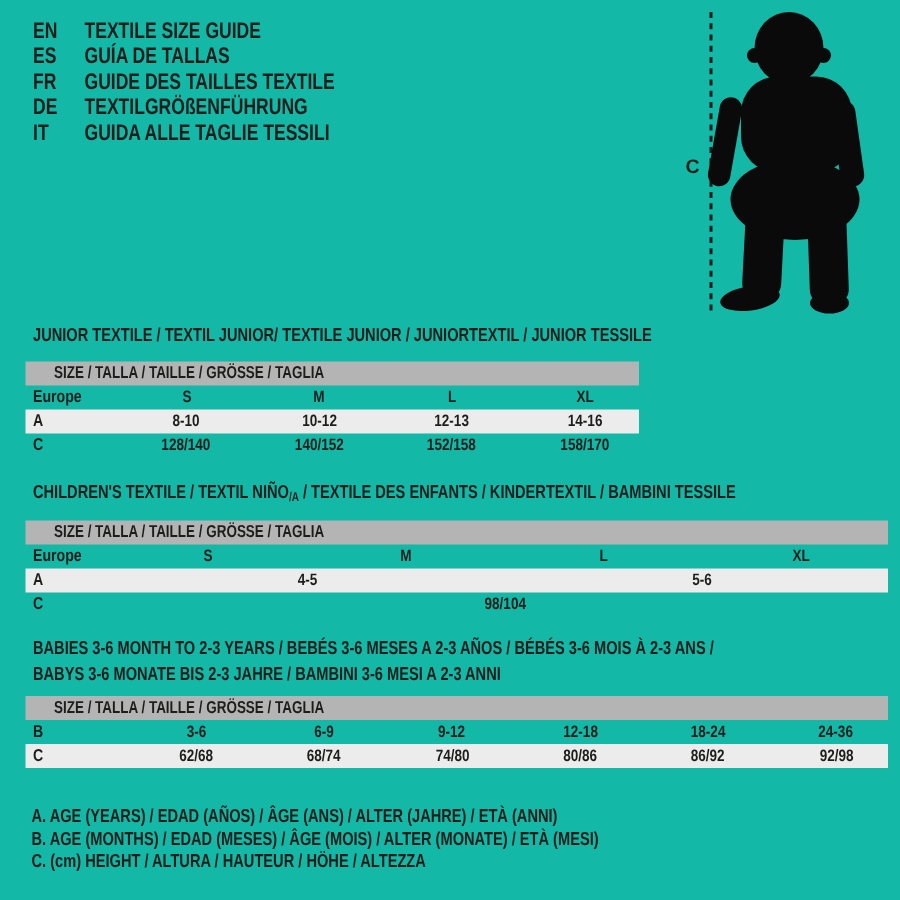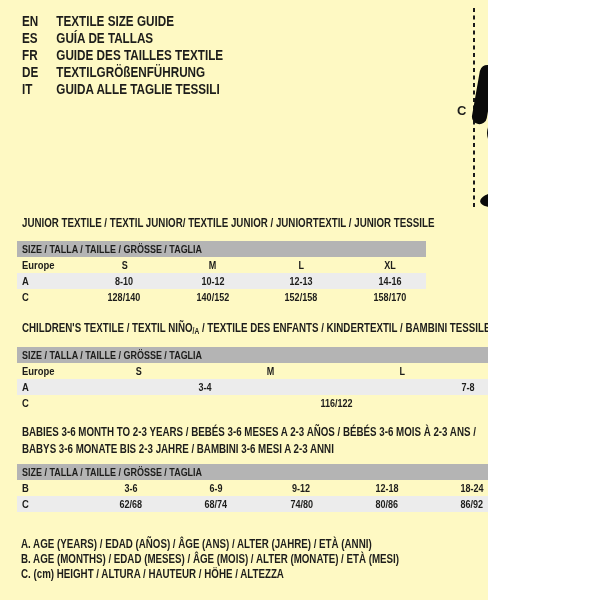--- a/index.html
+++ b/index.html
@@ -1,38 +1,38 @@
 <!DOCTYPE html>
 <html><head>
 <meta charset="utf-8">
 <style>
   html, body { margin:0; padding:0; background:#ffffff; }
   #canvas {
-    position:relative; width:488px; height:600px; overflow:hidden;
-    background:#fef9c3; color:#1d1d1b;
+    position:relative; width:600px; height:600px; overflow:hidden;
+    background:#14b8a6; color:#1d1d1b;
     font-family:"Liberation Sans", sans-serif;
   }
   .cond { transform:scaleX(0.78); transform-origin:0 0; white-space:nowrap; }
 
   
   .lang { position:absolute; left:22px; top:12px; font-size:15px; font-weight:700; line-height:17px; }
   .lang-row { display:flex; }
   .lang-code { width:44px; }
 
   
   .fig-svg { position:absolute; left:450px; top:5px; }
   .c-label { position:absolute; left:457px; top:103px; font-size:13px; font-weight:700; }
 
   
   .tbl-title { position:absolute; font-size:12.5px; font-weight:700; line-height:17px; }
   .sub-sz { font-size:8.5px; vertical-align:-2px; }
 
   
   .tbl { position:absolute; font-size:11px; }
-  .size-bar { height:16px; line-height:16px; background:#b4b4b4; padding-left:5px; font-weight:700; font-size:11.5px; overflow:hidden; }
+  .size-bar { height:16px; line-height:16px; background:#b4b4b4; padding-left:19px; font-weight:700; font-size:11.5px; overflow:hidden; }
   .size-bar > span { display:inline-block; transform:scaleX(0.78); transform-origin:0 50%; white-space:nowrap; }
   .trow { display:flex; height:16px; line-height:16px;gap:16px; }
   .trow.striped { background:#ececec; }
   .lbl { padding-left:5px; box-sizing:border-box; font-weight:700; font-size:11.5px; overflow:hidden; }
   .lbl > span { display:inline-block; transform:scaleX(0.82); transform-origin:0 50%; white-space:nowrap; }
   .val { flex:1; text-align:center; font-weight:700; overflow:hidden; }
   .val > span { display:inline-block; transform:scaleX(0.82); transform-origin:50% 50%; white-space:nowrap; }
 
   
   .legend { position:absolute; left:21px; top:537px; font-size:12.5px; font-weight:700; line-height:15px; }
@@ -118,26 +118,26 @@
       <div class="size-bar"><span>SIZE / TALLA / TAILLE / GRÖSSE / TAGLIA</span></div>
       <div class="trow">
         <div class="lbl" style="width: 48px;"><span>Europe</span></div>
         <div class="val"><span>S</span></div>
         <div class="val"><span>M</span></div>
         <div class="val"><span>L</span></div>
         <div class="val"><span>XL</span></div>
       </div>
       <div class="trow striped">
         <div class="lbl" style="width: 48px;"><span>A</span></div>
-        <div class="val"><span>3-4</span></div>
-        <div class="val"><span>7-8</span></div>
+        <div class="val"><span>4-5</span></div>
+        <div class="val"><span>5-6</span></div>
       </div>
       <div class="trow">
         <div class="lbl" style="width: 48px;"><span>C</span></div>
-        <div class="val"><span>116/122</span></div>
+        <div class="val"><span>98/104</span></div>
       </div>
     </div>
 
   <div class="tbl-title cond" style="left:22px; top:424px;">
     <div>BABIES 3-6 MONTH TO 2-3 YEARS / BEBÉS 3-6 MESES A 2-3 AÑOS / BÉBÉS 3-6 MOIS À 2-3 ANS /</div>
     <div>BABYS 3-6 MONATE BIS 2-3 JAHRE / BAMBINI 3-6 MESI A 2-3 ANNI</div>
   </div>
   <div class="tbl" style="left:17px; top:464px; width:575px;">
       <div class="size-bar"><span>SIZE / TALLA / TAILLE / GRÖSSE / TAGLIA</span></div>
       <div class="trow">

